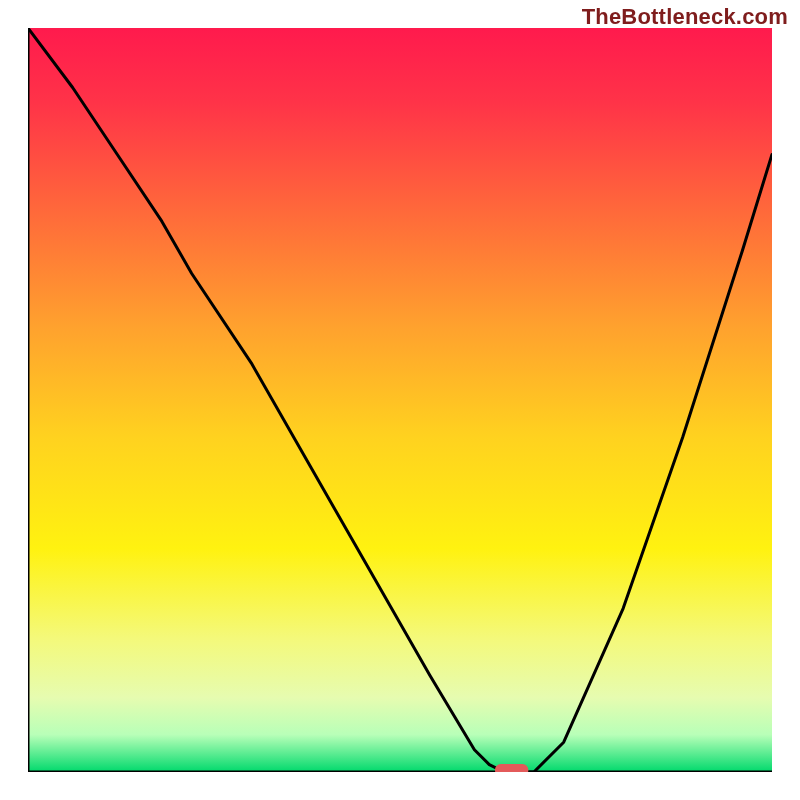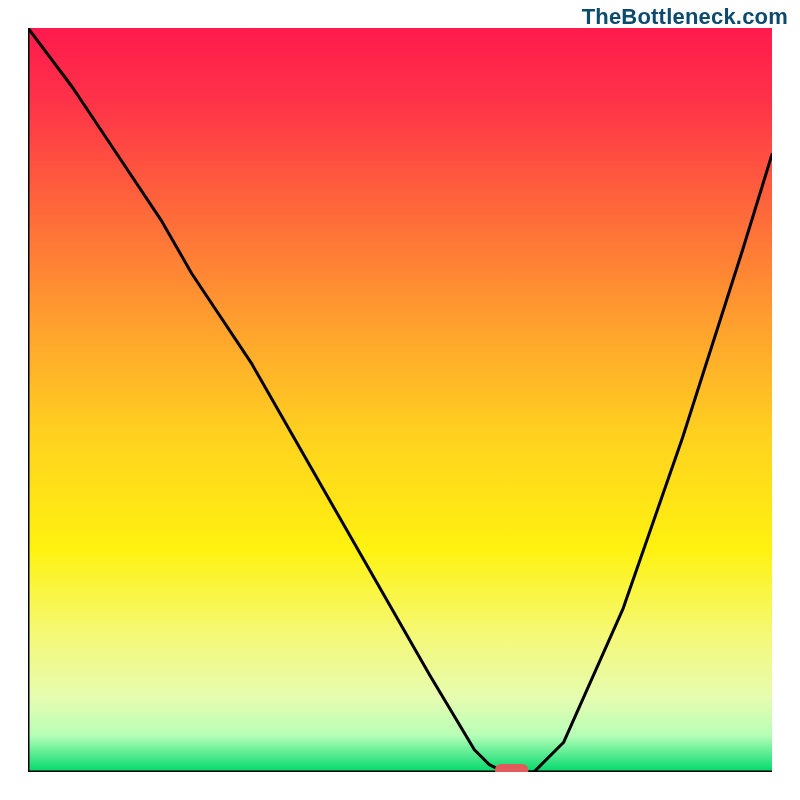--- a/index.html
+++ b/index.html
@@ -11,21 +11,21 @@
     position: relative;
     overflow: hidden;
   }
   .watermark {
     position: absolute;
     top: 4px;
     right: 12px;
     font-family: Arial, Helvetica, sans-serif;
     font-size: 22px;
     font-weight: bold;
-    color: #0c4a6e;
+    color: #7f1d1d;
     letter-spacing: 0.2px;
     z-index: 10;
     margin-left: 38px;
   }
   .plot-area {
     position: absolute;
     left: 28px;
     top: 28px;
     width: 744px;
     height: 744px;

